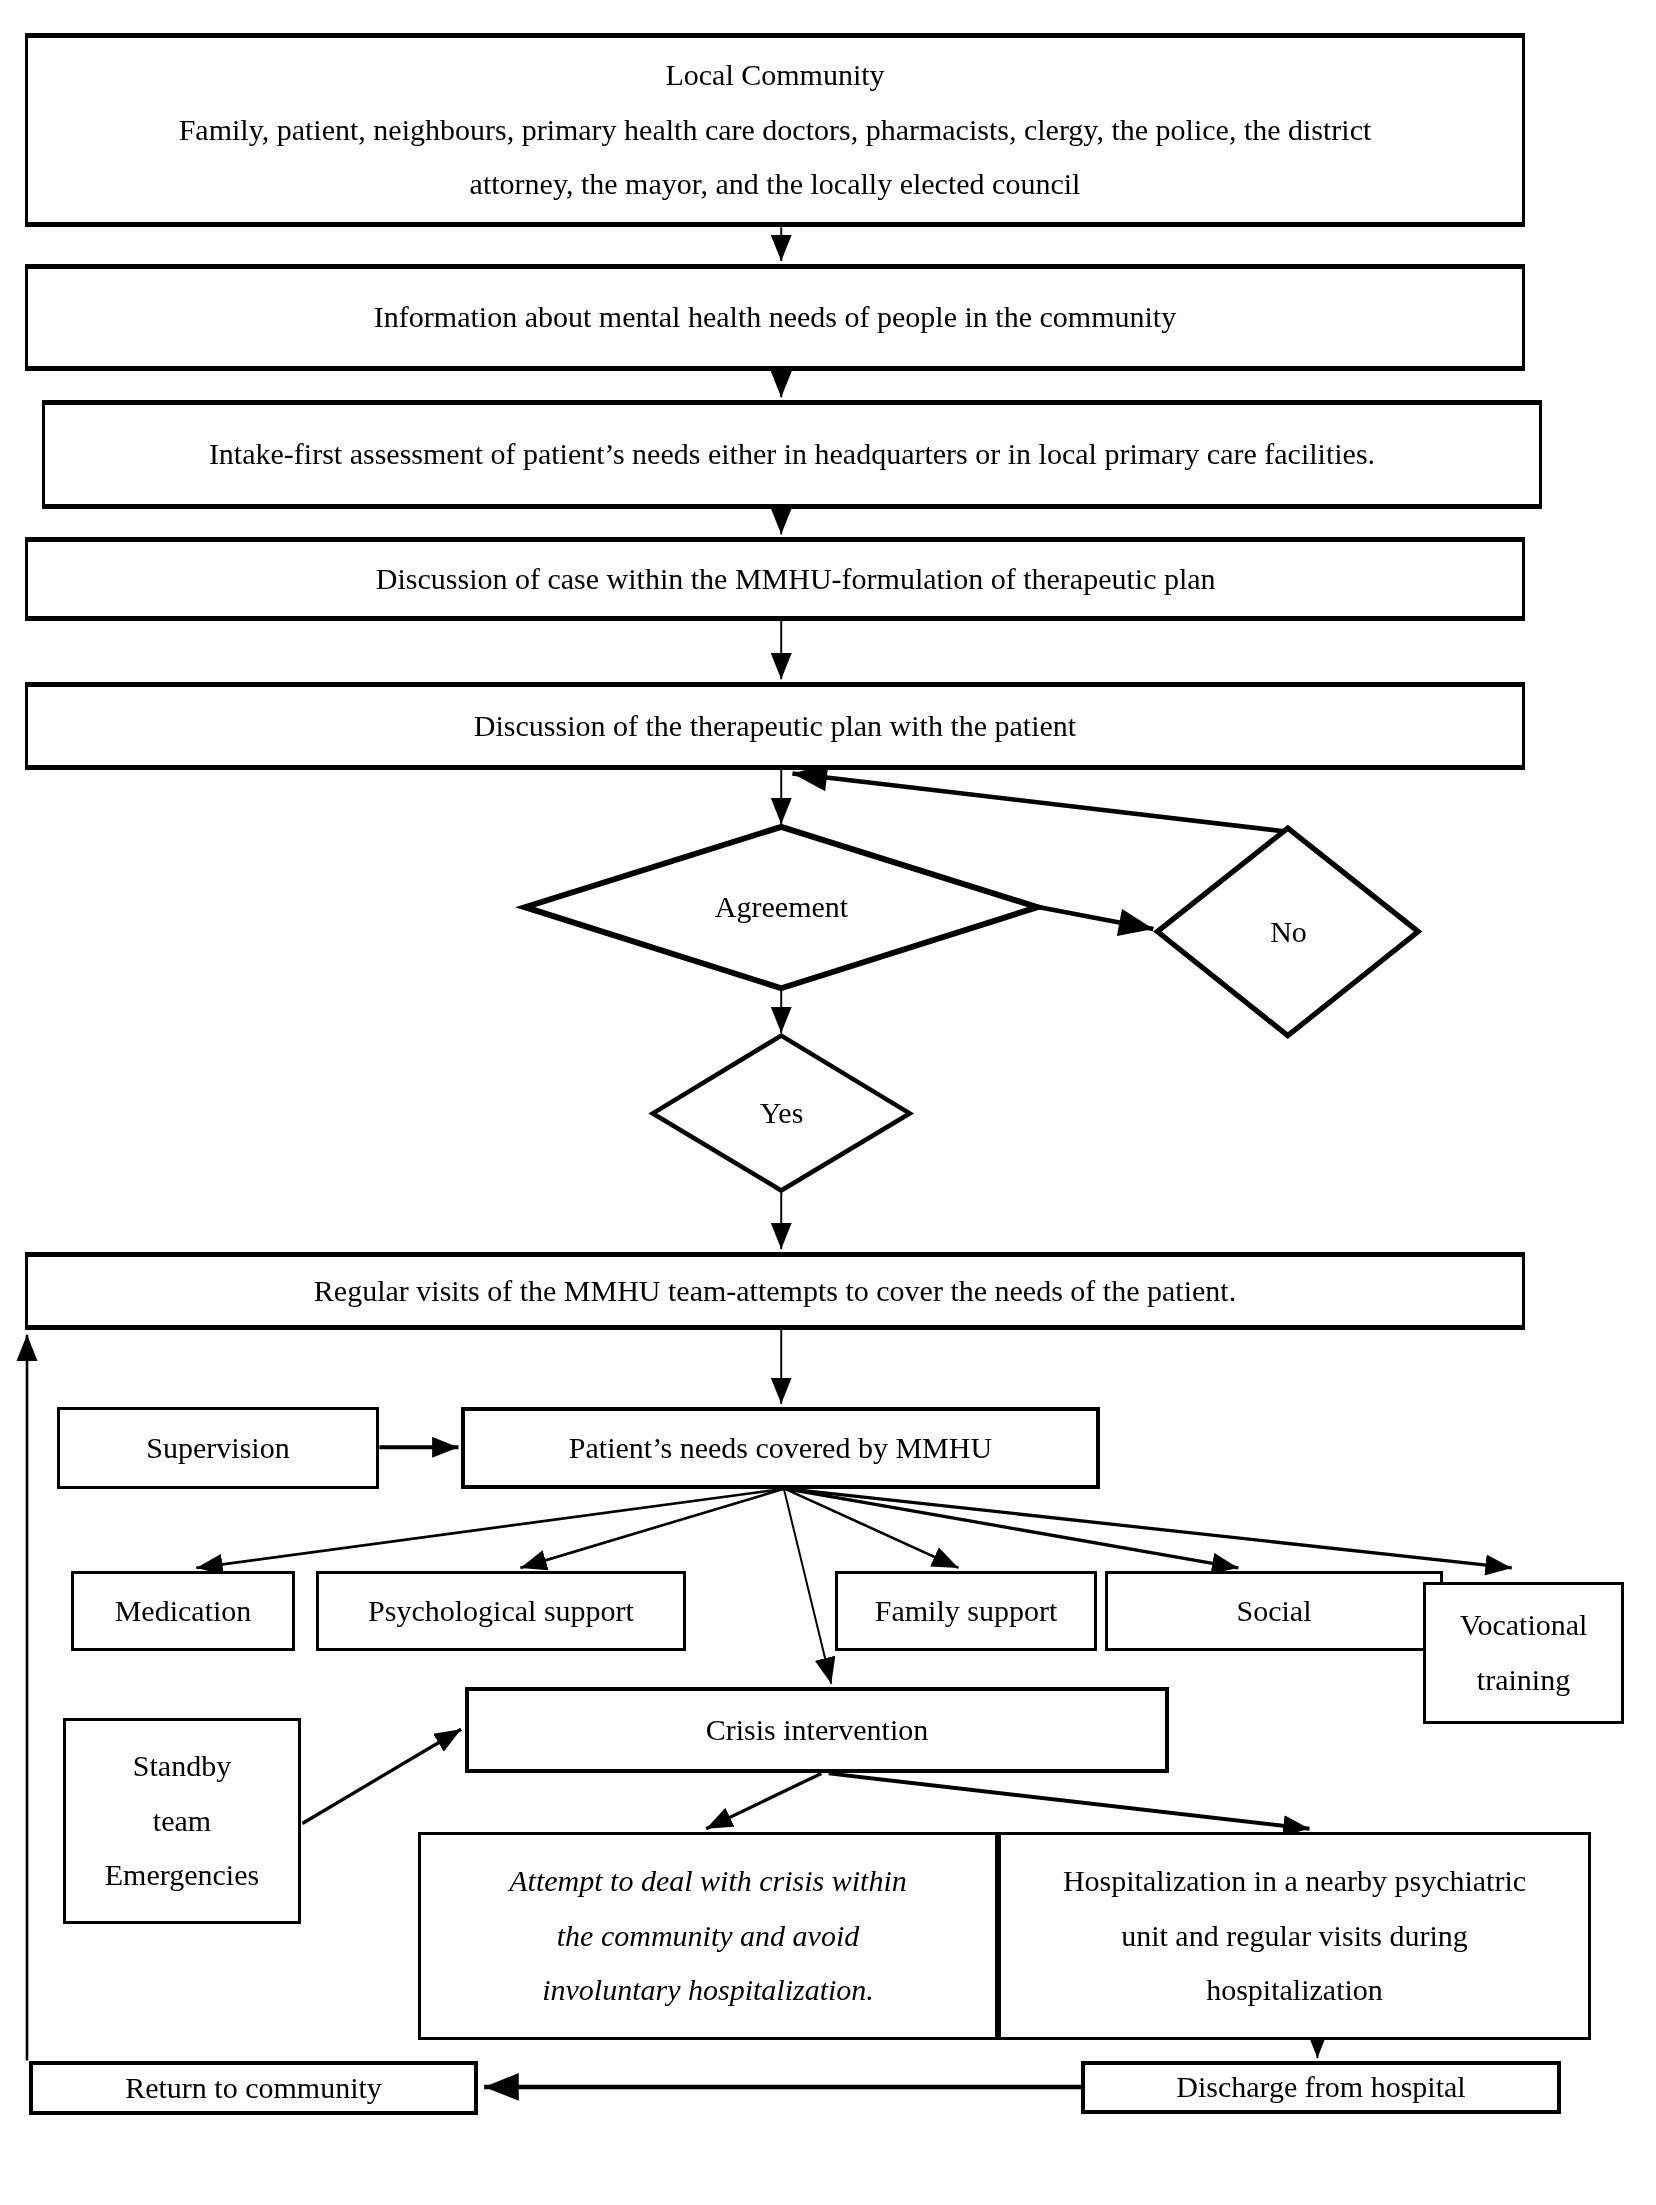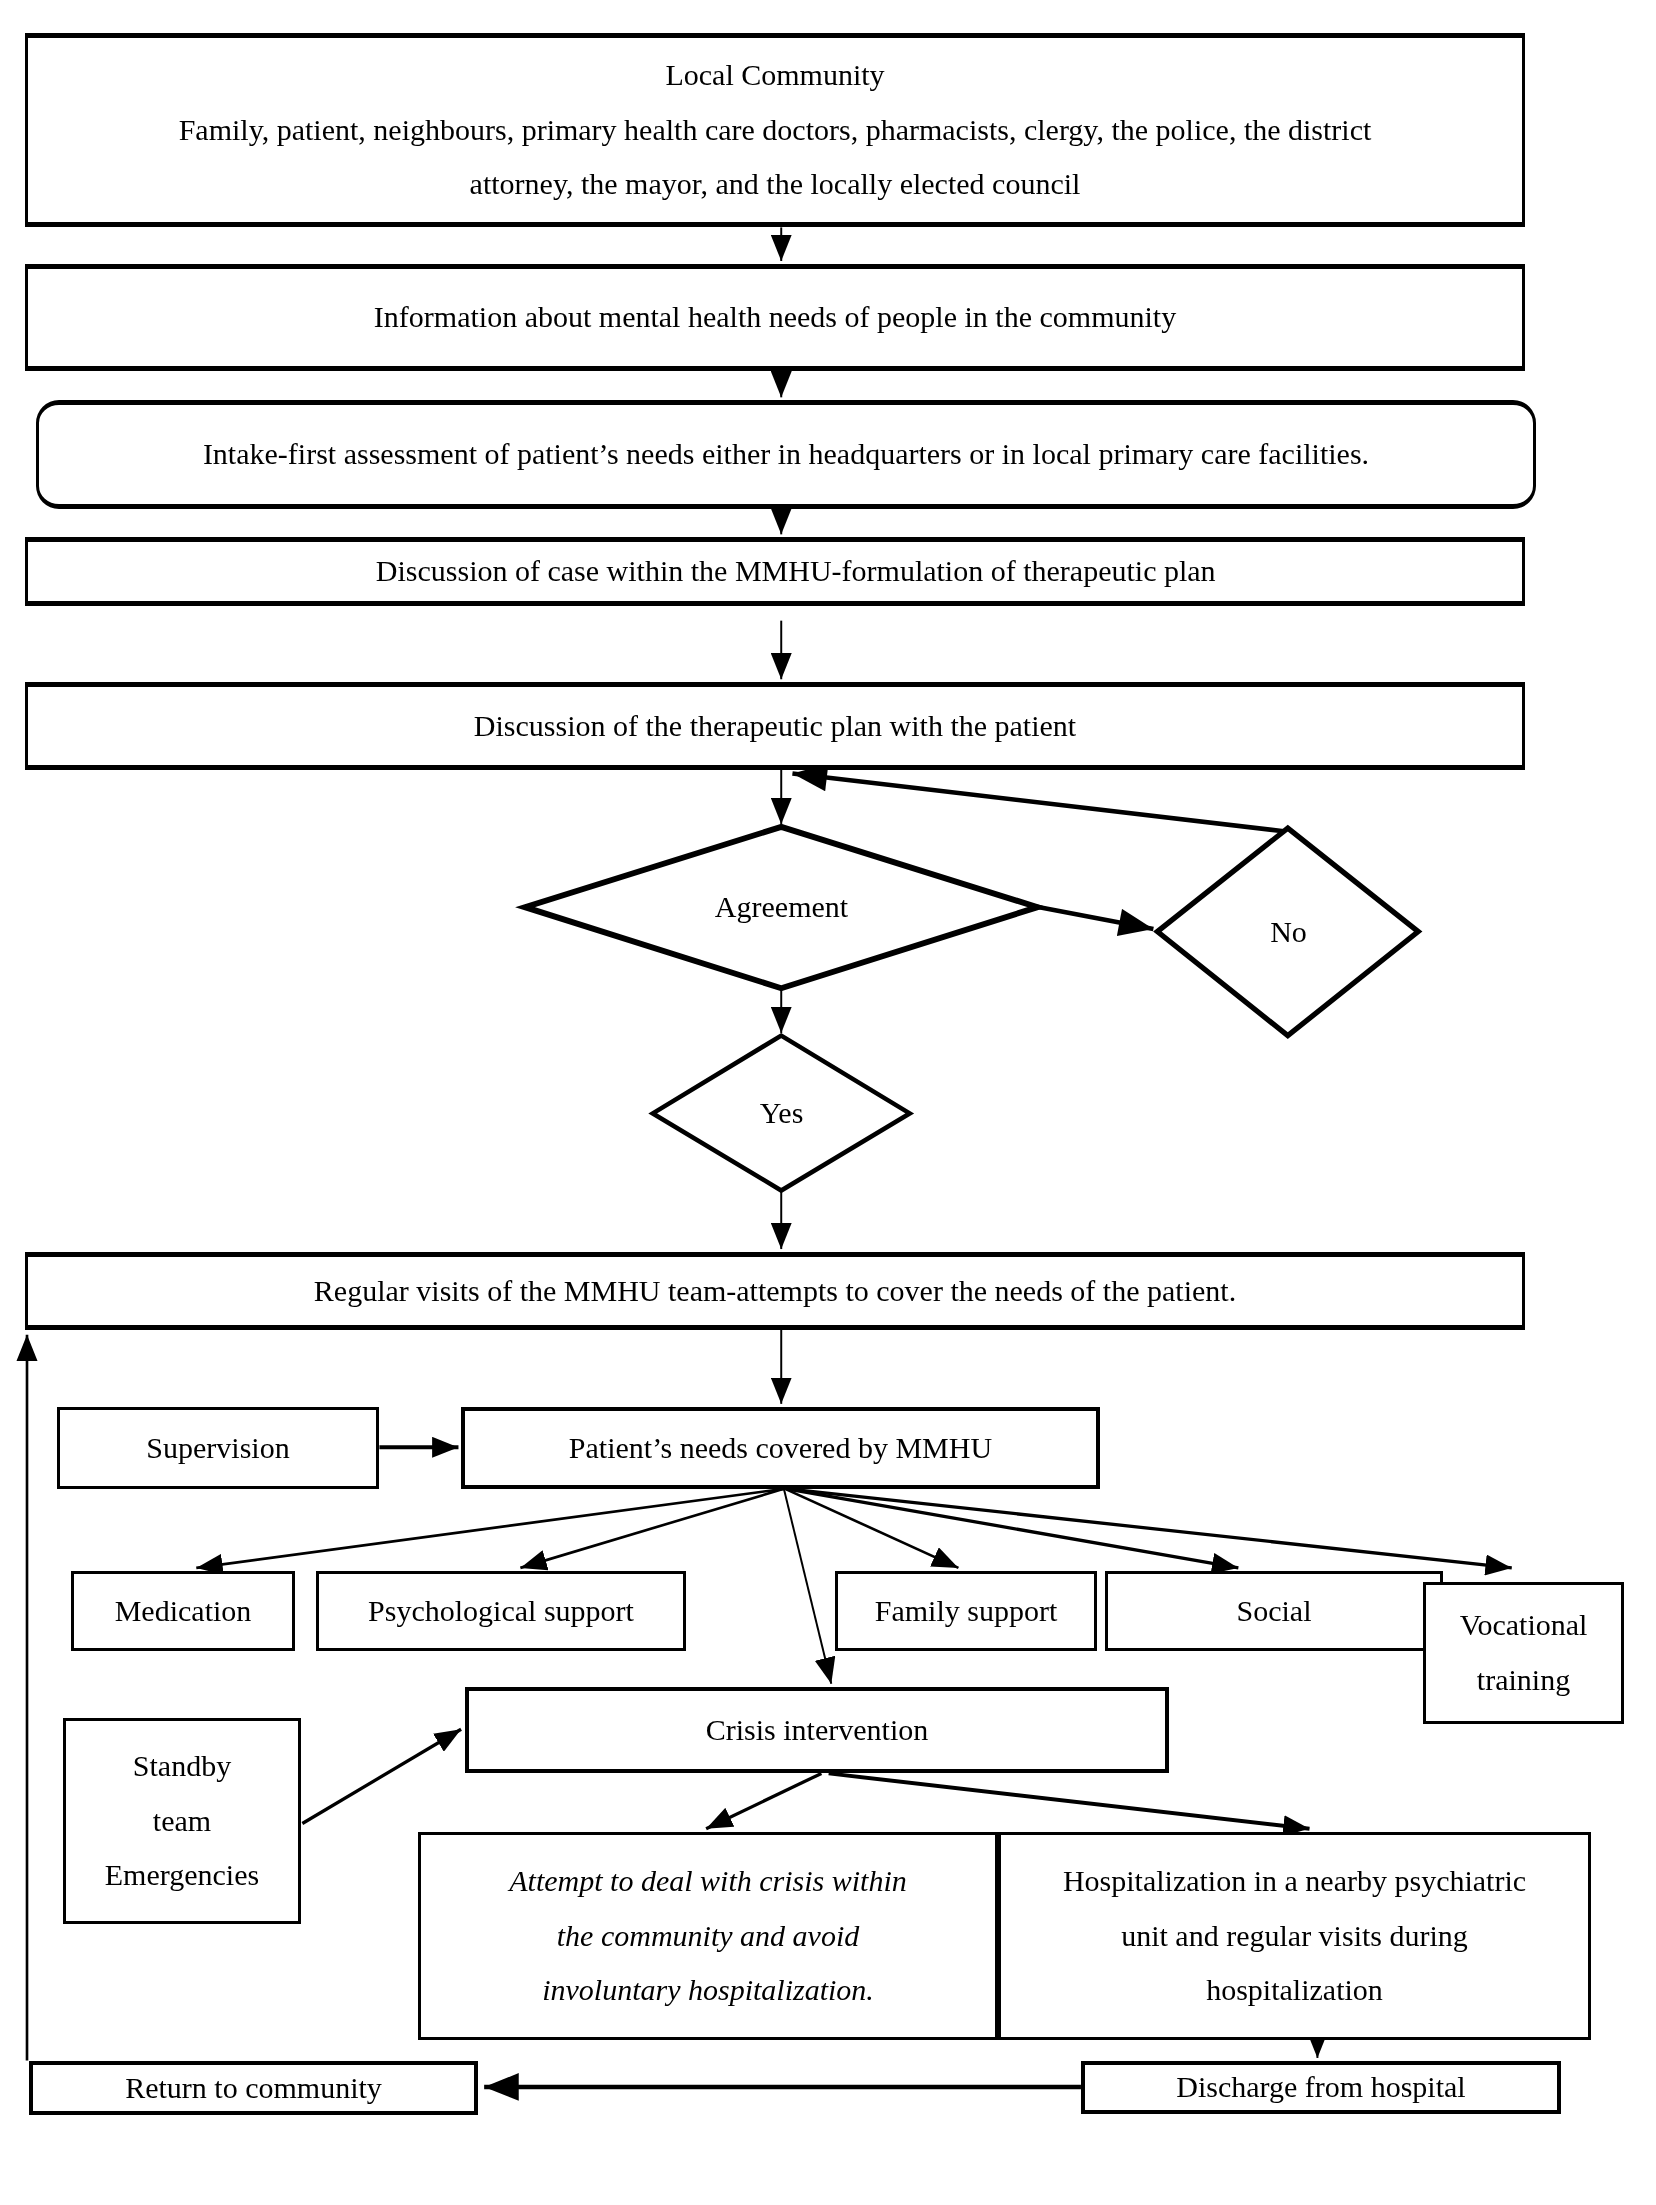--- a/index.html
+++ b/index.html
@@ -92,22 +92,22 @@
 
     <polygon points="1186,1255 1575,1377 1186,1500 797,1377" fill="#ffffff" stroke="#000000" stroke-width="9"></polygon>
     <polygon points="1955,1257 2153,1414 1955,1572 1757,1414" fill="#ffffff" stroke="#000000" stroke-width="8"></polygon>
     <polygon points="1186,1572 1381,1690 1186,1807 991,1690" fill="#ffffff" stroke="#000000" stroke-width="7"></polygon>
   </svg>
 
   <div class="node wide" style="left:25px; top:33px;   width:1500px; height:194px;">Local Community
 Family, patient, neighbours, primary health care doctors, pharmacists, clergy, the police, the district
 attorney, the mayor, and the locally elected council</div>
   <div class="node wide" style="left:25px; top:264px;  width:1500px; height:107px;">Information about mental health needs of people in the community</div>
-  <div class="node wide" style="left:36px; top:400px;  width:1500px; height:109px;border-radius:23px;">Intake-first assessment of patient’s needs either in headquarters or in local primary care facilities.</div>
-  <div class="node wide" style="left:25px; top:537px;  width:1500px; height:69px;padding-left:48px;">Discussion of case within the MMHU-formulation of therapeutic plan</div>
+  <div class="node wide" style="left:42px; top:400px;  width:1500px; height:109px;">Intake-first assessment of patient’s needs either in headquarters or in local primary care facilities.</div>
+  <div class="node wide" style="left:25px; top:537px;  width:1500px; height:84px;padding-left:48px;">Discussion of case within the MMHU-formulation of therapeutic plan</div>
   <div class="node wide" style="left:25px; top:682px; width:1500px; height:88px;">Discussion of the therapeutic plan with the patient</div>
   <div class="node wide" style="left:25px; top:1252px; width:1500px; height:78px;">Regular visits of the MMHU team-attempts to cover the needs of the patient.</div>
 
   <div class="node" style="left:57px;   top:1407px; width:322px;  height:82px;">Supervision</div>
   <div class="node bold6" style="left:461px;  top:1407px; width:639px;  height:82px;">Patient’s needs covered by MMHU</div>
 
   <div class="node" style="left:71px;  top:1571px; width:224px; height:80px;">Medication</div>
   <div class="node" style="left:316px;  top:1571px; width:370px; height:80px;">Psychological support</div>
   <div class="node" style="left:835px; top:1571px; width:262px; height:80px;">Family support</div>
   <div class="node" style="left:1105px; top:1571px; width:338px; height:80px;">Social</div>

